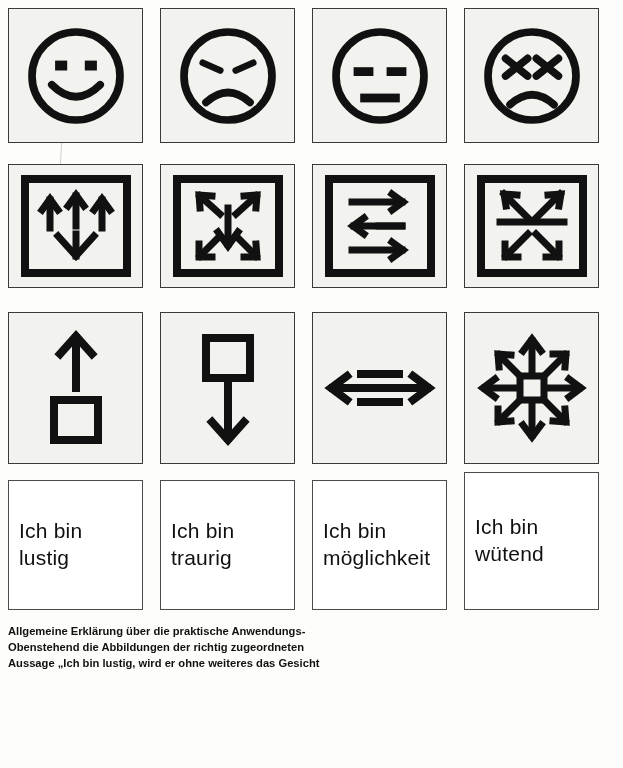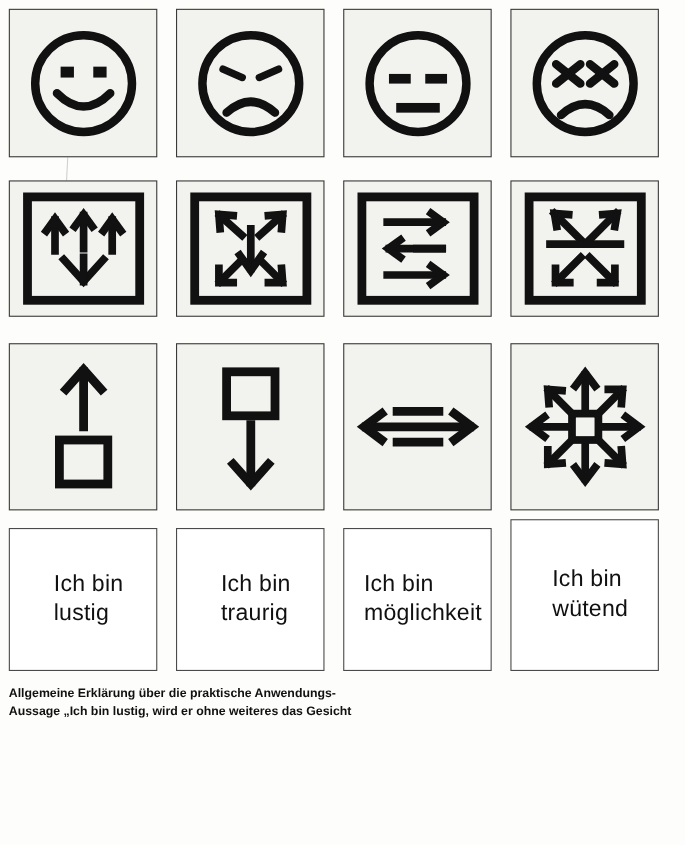--- a/index.html
+++ b/index.html
@@ -39,21 +39,21 @@
   }
   .cell.blank-edge {
     border: 1px solid #4a4a4a;
   }
   .cell svg {
     display: block;
   }
   .row-text .cell {
     background: #ffffff;
     align-items: center;
-    justify-content: center;
+    justify-content: flex-start;
   }
   .caption-text {
     font-size: 21px;
     line-height: 1.28;
     color: #101010;
     padding-left: 10px;
     letter-spacing: 0.2px;
     font-family: "Liberation Sans", sans-serif;
   }
   .body-text {
@@ -274,16 +274,17 @@
           <div>Ich bin</div>
           <div>wütend</div>
         </div>
       </div>
     </div>
 
   </div>
 
   <div class="body-text">
     <p>Allgemeine Erklärung über die praktische Anwendungs-</p>
+    <p>Obenstehend die Abbildungen der richtig zugeordneten</p>
     <p>Aussage „Ich bin lustig, wird er ohne weiteres das Gesicht</p>
   </div>
 
 </div>
 
 </body></html>

